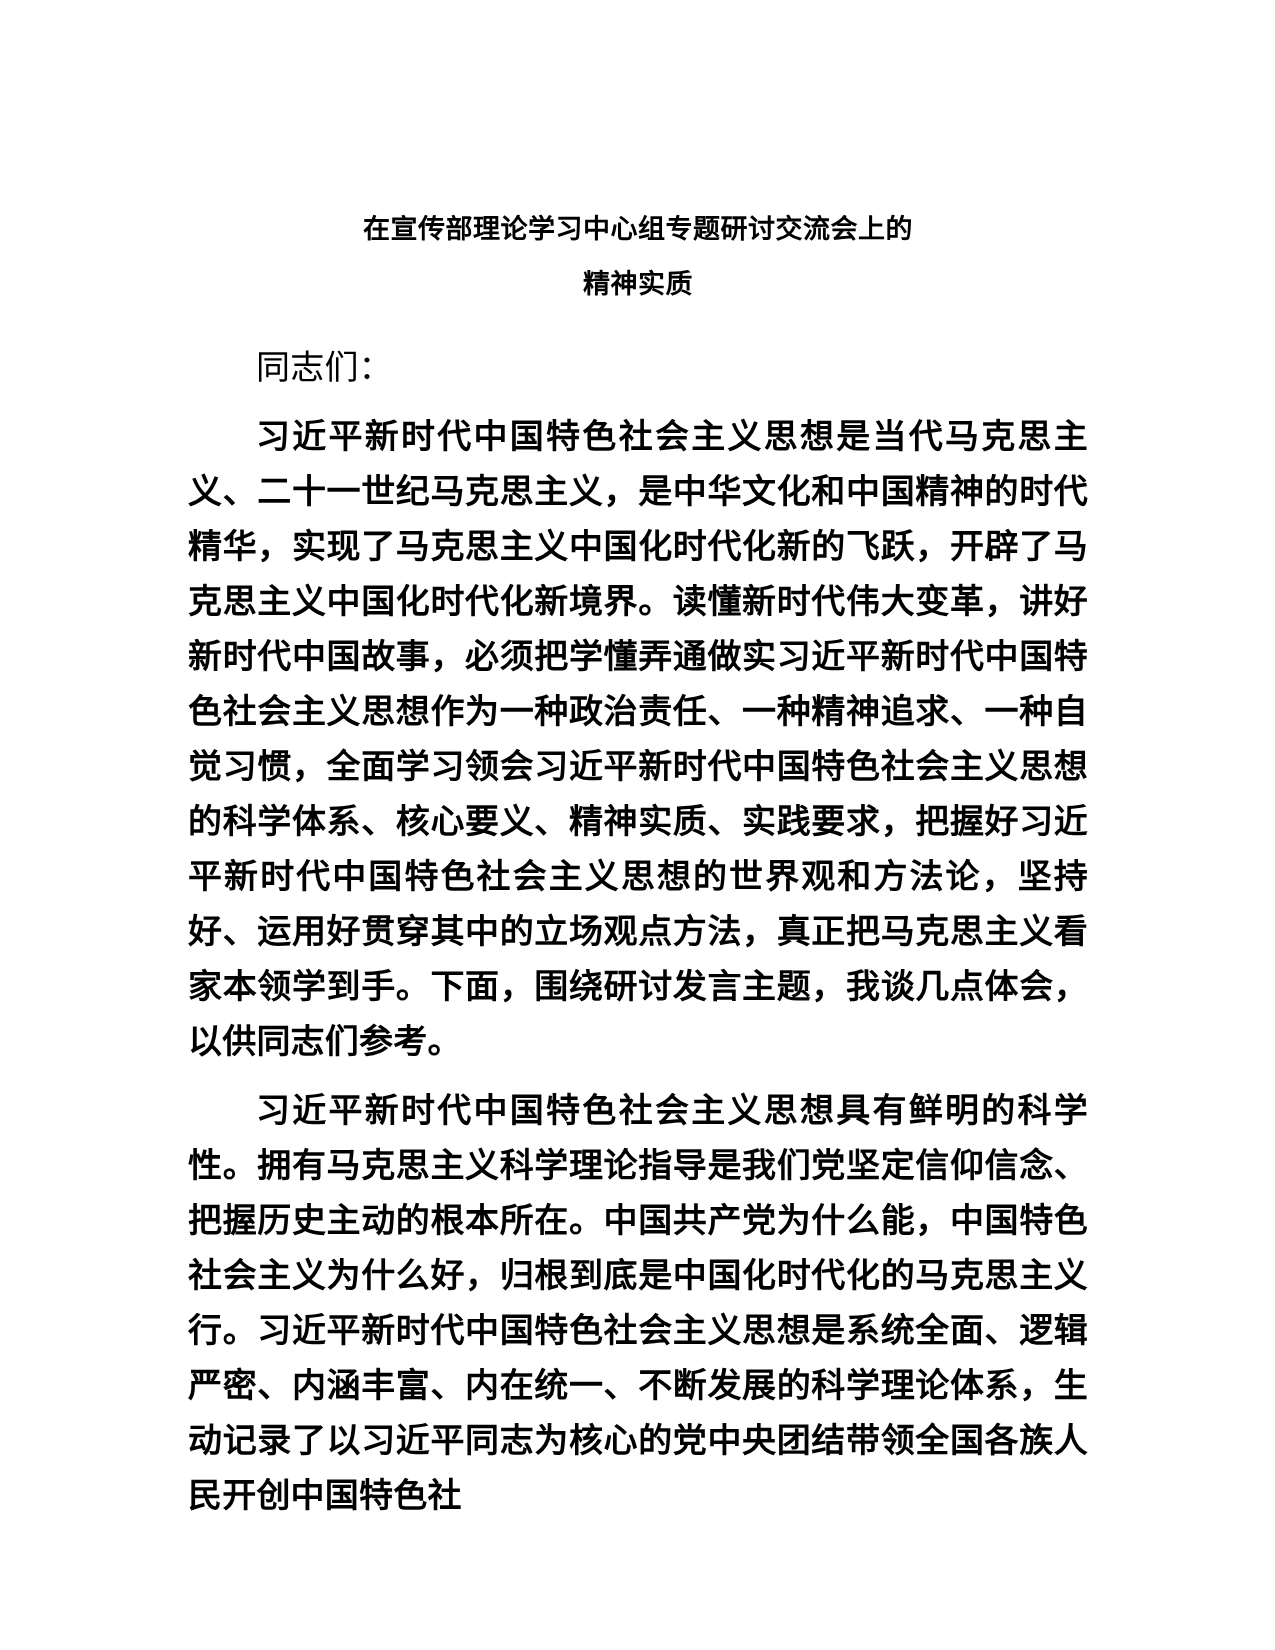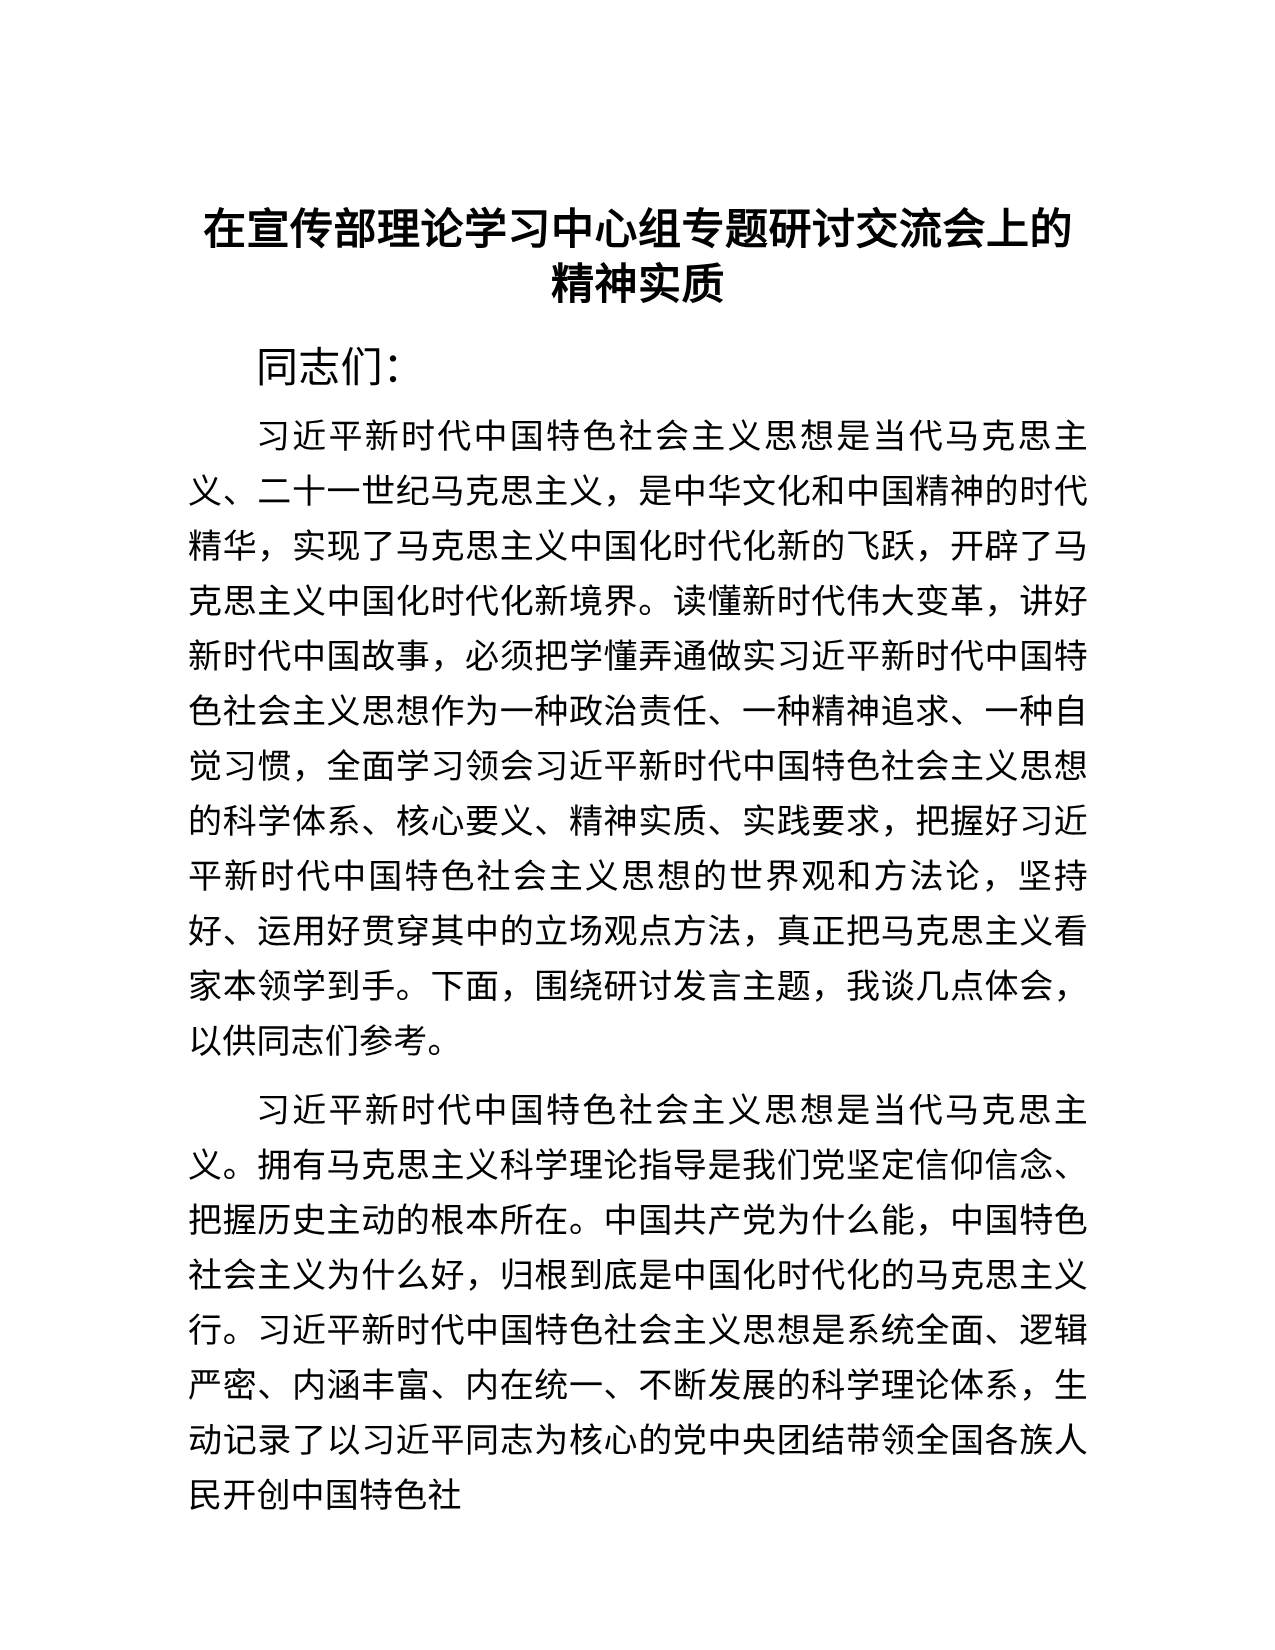--- a/index.html
+++ b/index.html
@@ -22,45 +22,45 @@
   .doc-body {
     position: absolute;
     left: 188px;
     top: 0;
     width: 900px;
   }
 
   .doc-title {
     font-family: "Liberation Sans", "DejaVu Sans", sans-serif;
     font-weight: 700;
-    font-size: 43px;
+    font-size: 27px;
     line-height: 55px;
     text-align: center;
     color: #000000;
     letter-spacing: 0.5px;
     margin: 0;
     padding-top: 202px;
     width: 900px;
   }
 
   .salutation {
     font-family: "Liberation Sans", "DejaVu Sans", sans-serif;
     font-weight: 400;
-    font-size: 42px;
+    font-size: 34px;
     line-height: 55px;
     color: #000000;
     margin: 0;
     padding-top: 28px;
     text-indent: 68px;
     letter-spacing: 0.2px;
   }
 
   .para {
     font-family: "Liberation Sans", "DejaVu Sans", sans-serif;
-    font-weight: 400;
+    font-weight: 700;
     font-size: 34px;
     line-height: 55px;
     color: #000000;
     margin: 0;
     text-indent: 68px;
     text-align: justify;
     text-justify: inter-character;
     letter-spacing: 0.2px;
     word-break: break-all;
   }
@@ -79,17 +79,17 @@
 <div class="page">
 
   <div class="doc-body">
 
     <h1 class="doc-title"><span>在宣传部理论学习中心组专题研讨交流会上的</span><br><span>精神实质</span></h1>
 
     <p class="salutation">同志们：</p>
 
     <p class="para first-body">习近平新时代中国特色社会主义思想是当代马克思主义、二十一世纪马克思主义，是中华文化和中国精神的时代精华，实现了马克思主义中国化时代化新的飞跃，开辟了马克思主义中国化时代化新境界。读懂新时代伟大变革，讲好新时代中国故事，必须把学懂弄通做实习近平新时代中国特色社会主义思想作为一种政治责任、一种精神追求、一种自觉习惯，全面学习领会习近平新时代中国特色社会主义思想的科学体系、核心要义、精神实质、实践要求，把握好习近平新时代中国特色社会主义思想的世界观和方法论，坚持好、运用好贯穿其中的立场观点方法，真正把马克思主义看家本领学到手。下面，围绕研讨发言主题，我谈几点体会，以供同志们参考。</p>
 
-    <p class="para second-body">习近平新时代中国特色社会主义思想是当代马克思主义。拥有马克思主义科学理论指导是我们党坚定信仰信念、把握历史主动的根本所在。中国共产党为什么能，中国特色社会主义为什么好，归根到底是中国化时代化的马克思主义行。习近平新时代中国特色社会主义思想是系统全面、逻辑严密、内涵丰富、内在统一、不断发展的科学理论体系，生动记录了以习近平同志为核心的党中央团结带领全国各族人民开创中国特色社</p>
+    <p class="para second-body">习近平新时代中国特色社会主义思想具有鲜明的科学性。拥有马克思主义科学理论指导是我们党坚定信仰信念、把握历史主动的根本所在。中国共产党为什么能，中国特色社会主义为什么好，归根到底是中国化时代化的马克思主义行。习近平新时代中国特色社会主义思想是系统全面、逻辑严密、内涵丰富、内在统一、不断发展的科学理论体系，生动记录了以习近平同志为核心的党中央团结带领全国各族人民开创中国特色社</p>
 
   </div>
 
 </div>
 
 </body></html>

